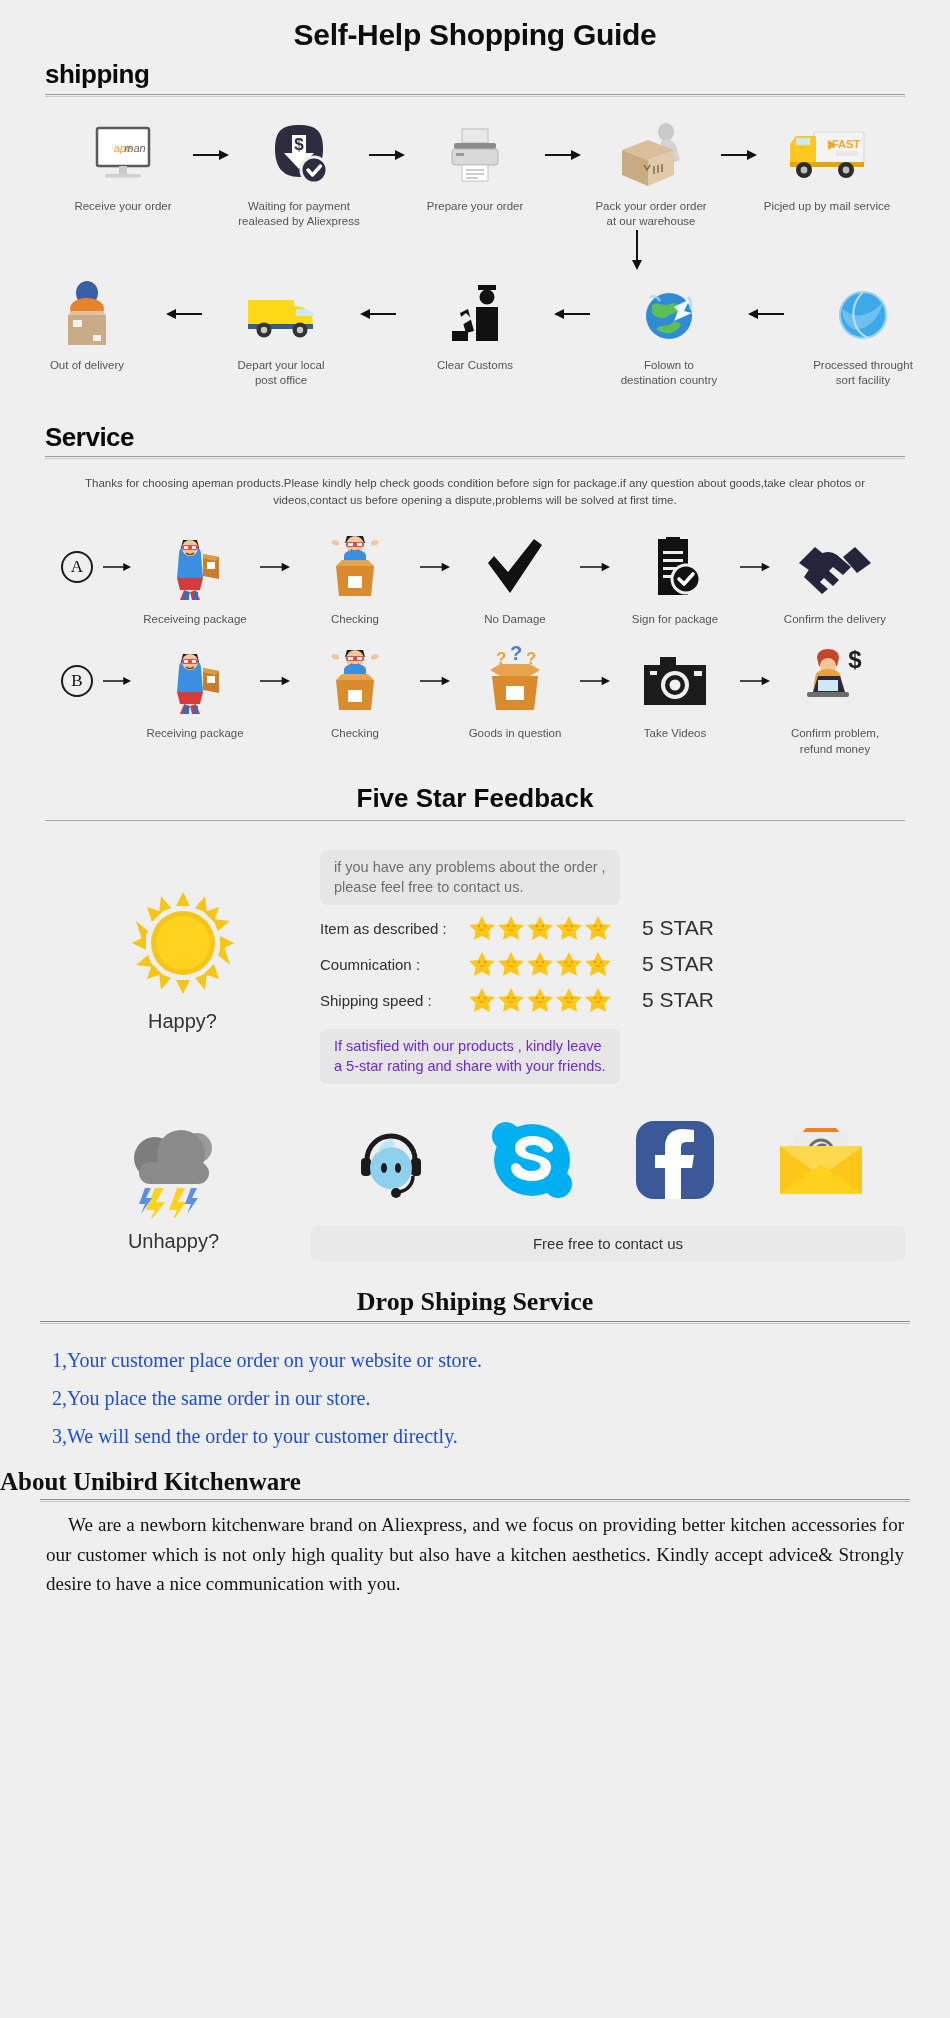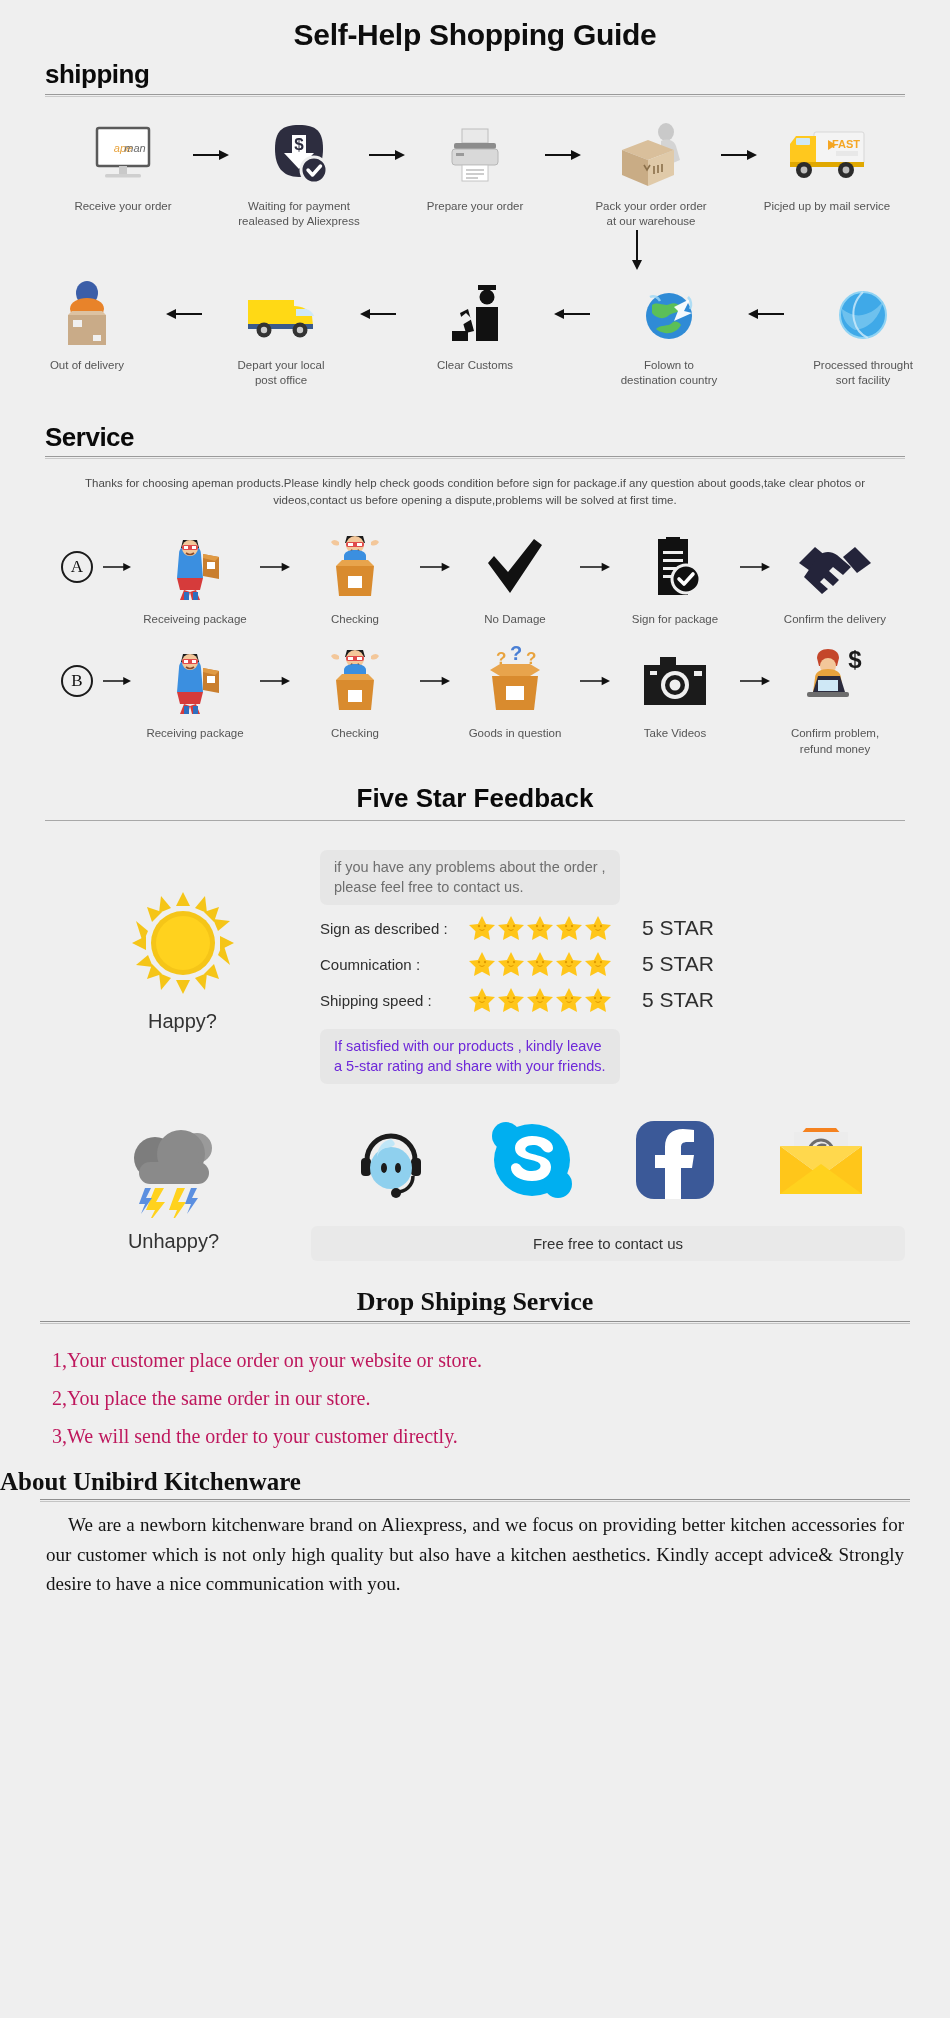--- a/index.html
+++ b/index.html
@@ -203,21 +203,21 @@
     text-align: center;
     font-size: 26px;
     font-weight: bold;
     color: #101010;
     margin-top: 26px;
   }
   .ds-rule { margin: 4px 40px 0 40px; height:3px; border-top:1px solid #8f8f8f; border-bottom:1px solid #c4c4c4;}
   .ds-list { padding: 10px 52px 0 52px; }
   .ds-item {
     font-size: 20px;
-    color: #be185d;
+    color: #1d4ed8;
     margin-top: 14px;
     line-height: 1.2;
   }
 
   .ab-title {
     font-size: 25px;
     font-weight: bold;
     color: #101010;
     margin-top: 20px;
   }
@@ -734,21 +734,21 @@
         </svg>
       </div>
       <div class="mood-label">Happy?</div>
     </div>
 
     <div class="fs-right">
       <div class="bubble">if you have any problems about the order ,
 please feel free to contact us.</div>
 
       <div class="rate-row">
-        <div class="rate-label">Sign as described :</div>
+        <div class="rate-label">Item as described :</div>
         <div class="stars">
           <svg width="28" height="26" viewBox="0 0 28 26">
               <path d="M14 1l4 8 9 1-6.5 6.3L22 25l-8-4.3L6 25l1.5-8.7L1 10l9-1z" fill="#FFC61A"></path>
               <circle cx="11" cy="11" r="1.2" fill="#E09A00"></circle>
               <circle cx="17" cy="11" r="1.2" fill="#E09A00"></circle>
               <path d="M11.5 14.5q2.5 2 5 0" stroke="#E09A00" stroke-width="1" fill="none"></path>
             </svg>
           <svg width="28" height="26" viewBox="0 0 28 26">
               <path d="M14 1l4 8 9 1-6.5 6.3L22 25l-8-4.3L6 25l1.5-8.7L1 10l9-1z" fill="#FFC61A"></path>
               <circle cx="11" cy="11" r="1.2" fill="#E09A00"></circle>

